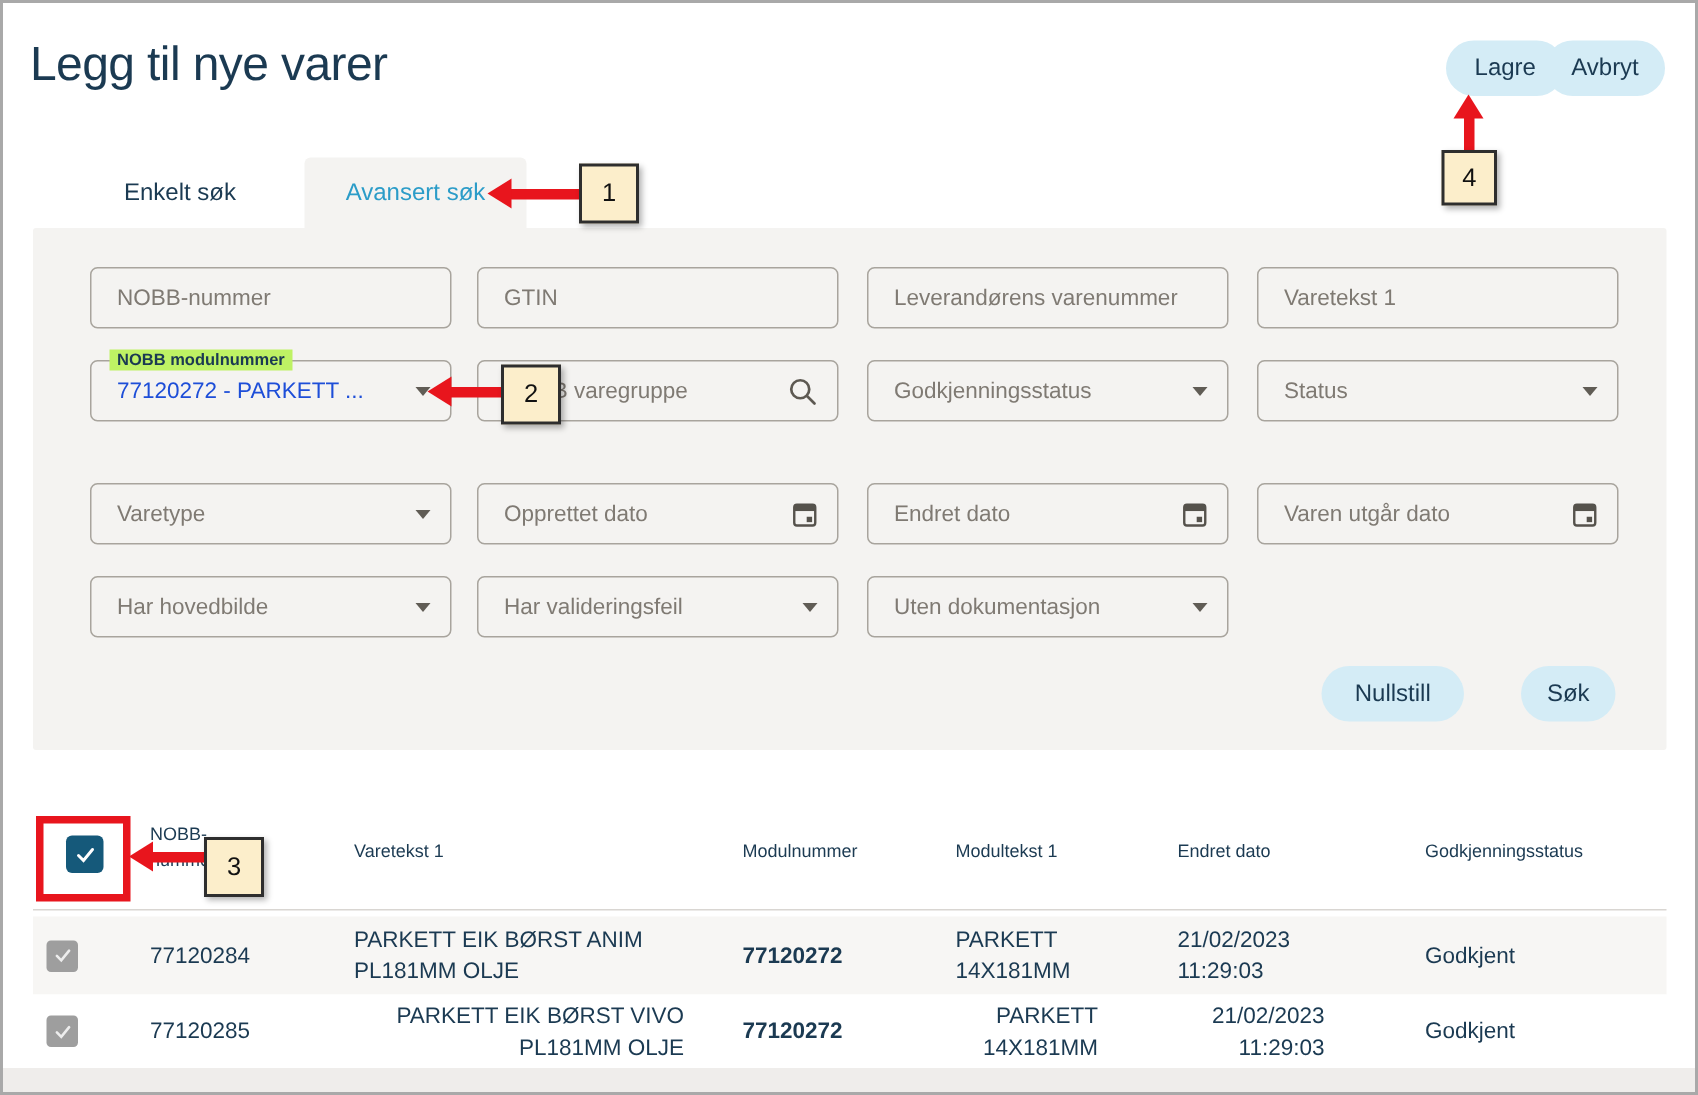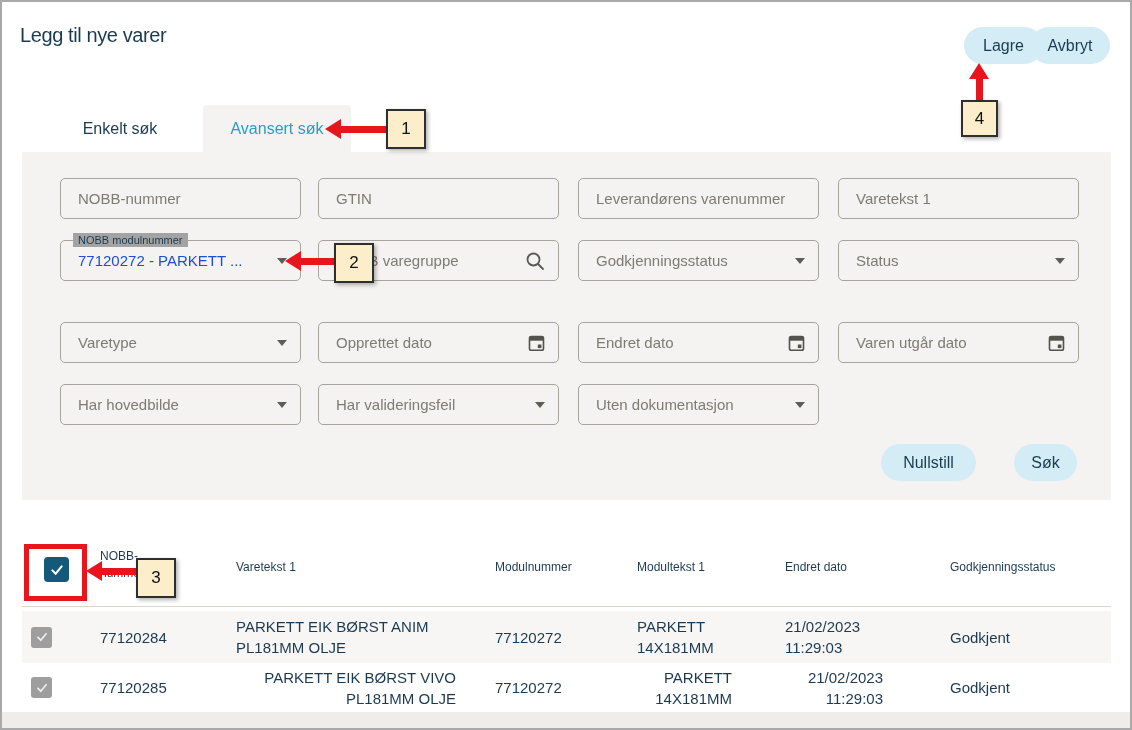--- a/index.html
+++ b/index.html
@@ -3,21 +3,21 @@
 <meta charset="utf-8">
 <style>
   html,body{margin:0;padding:0;}
   body{
     width:1132px;height:730px;position:relative;background:#ffffff;
     font-family:"Liberation Sans", sans-serif;color:#1b3a52;overflow:hidden;
   }
   .frame{position:absolute;inset:0;border:2px solid #a9a9a9;pointer-events:none;z-index:20;}
 
   
-  .page-title{position:absolute;left:20px;top:24px;font-size:20px;letter-spacing:-0.4px;color:#1b3a52;}
+  .page-title{position:absolute;left:20px;top:24px;font-size:32px;letter-spacing:-0.4px;color:#1b3a52;}
   .pill{
     position:absolute;background:#d4ecf6;color:#1b3a52;border:none;border-radius:19px;
     font-family:"Liberation Sans",sans-serif;font-size:16px;display:flex;align-items:center;justify-content:center;
     cursor:pointer;
   }
   .btn-lagre{left:964px;top:27px;width:79px;height:37px;}
   .btn-avbryt{left:1030px;top:27px;width:80px;height:37px;}
   .btn-nullstill{left:881px;top:444px;width:95px;height:37px;text-align:center;}
   .btn-sok{left:1014px;top:444px;width:63px;height:37px;}
 
@@ -35,21 +35,21 @@
     padding:0 13px 0 17px;box-sizing:border-box;font-size:15px;color:#7f7a73;background:transparent;
   }
   .c1{left:60px}.c2{left:318px}.c3{left:578px}.c4{left:838px}
   .r1{top:178px}.r2{top:240px}.r3{top:322px}.r4{top:384px}
 
   .field .ph{white-space:nowrap;overflow:hidden;}
   .field .value{color:#1d4ed8;white-space:nowrap;}
   .field .caret{width:0;height:0;border-left:5px solid transparent;border-right:5px solid transparent;border-top:6px solid #605c55;margin-left:8px;flex:none;}
   .field .icon{flex:none;margin-left:8px;display:flex;align-items:center;}
   .float-label{
-    position:absolute;top:-8px;left:12px;font-size:11px;color:#1b3a52;background:#a3a3a3;padding:0 5px;line-height:14px;white-space:nowrap;
+    position:absolute;top:-8px;left:12px;font-size:11px;color:#1b3a52;background:#bef264;padding:0 5px;line-height:14px;white-space:nowrap;font-weight:bold;
   }
 
   
   .checkbox{position:absolute;border-radius:4px;display:flex;align-items:center;justify-content:center;cursor:pointer;}
   .cb-header{left:44px;top:557px;width:25px;height:25px;background:#15597a;}
   .cb-row{width:21px;height:21px;background:#9e9e9e;border-radius:3px;}
   .th{position:absolute;font-size:12px;color:#1b3a52;line-height:17px;}
   .th-nobb{left:100px;top:548px;width:52px;}
   .th-varetekst{left:236px;top:559px;}
   .th-modulnummer{left:495px;top:559px;}
@@ -58,21 +58,21 @@
   .th-status{left:950px;top:559px;}
   .divider{position:absolute;left:22px;top:606px;width:1089px;height:1px;background:#d9d6d2;}
 
   .trow{position:absolute;left:22px;width:1089px;}
   .trow-1{top:611px;height:52px;background:#f7f6f4;}
   .trow-2{top:663px;height:49px;background:#ffffff;text-align:right;}
   .cell{position:absolute;top:0;height:100%;display:flex;align-items:center;font-size:15px;color:#1b3a52;line-height:21px;}
   .cell-cb{left:9px;}
   .cell-nobb{left:78px;}
   .cell-varetekst{left:214px;width:220px;}
-  .cell-modulnummer{left:473px;}
+  .cell-modulnummer{left:473px;font-weight:bold;}
   .cell-modultekst{left:615px;width:95px;}
   .cell-endret{left:763px;width:98px;}
   .cell-status{left:928px;}
   .bottom-strip{position:absolute;left:2px;top:712px;width:1128px;height:16px;background:#efedeb;}
 
   
   .callout{
     position:absolute;width:40px;height:40px;background:#fceecb;border:2px solid #2e2e2e;box-sizing:border-box;
     display:flex;align-items:center;justify-content:center;font-size:17px;color:#111;
     box-shadow:2px 2px 4px rgba(0,0,0,0.3);z-index:12;

